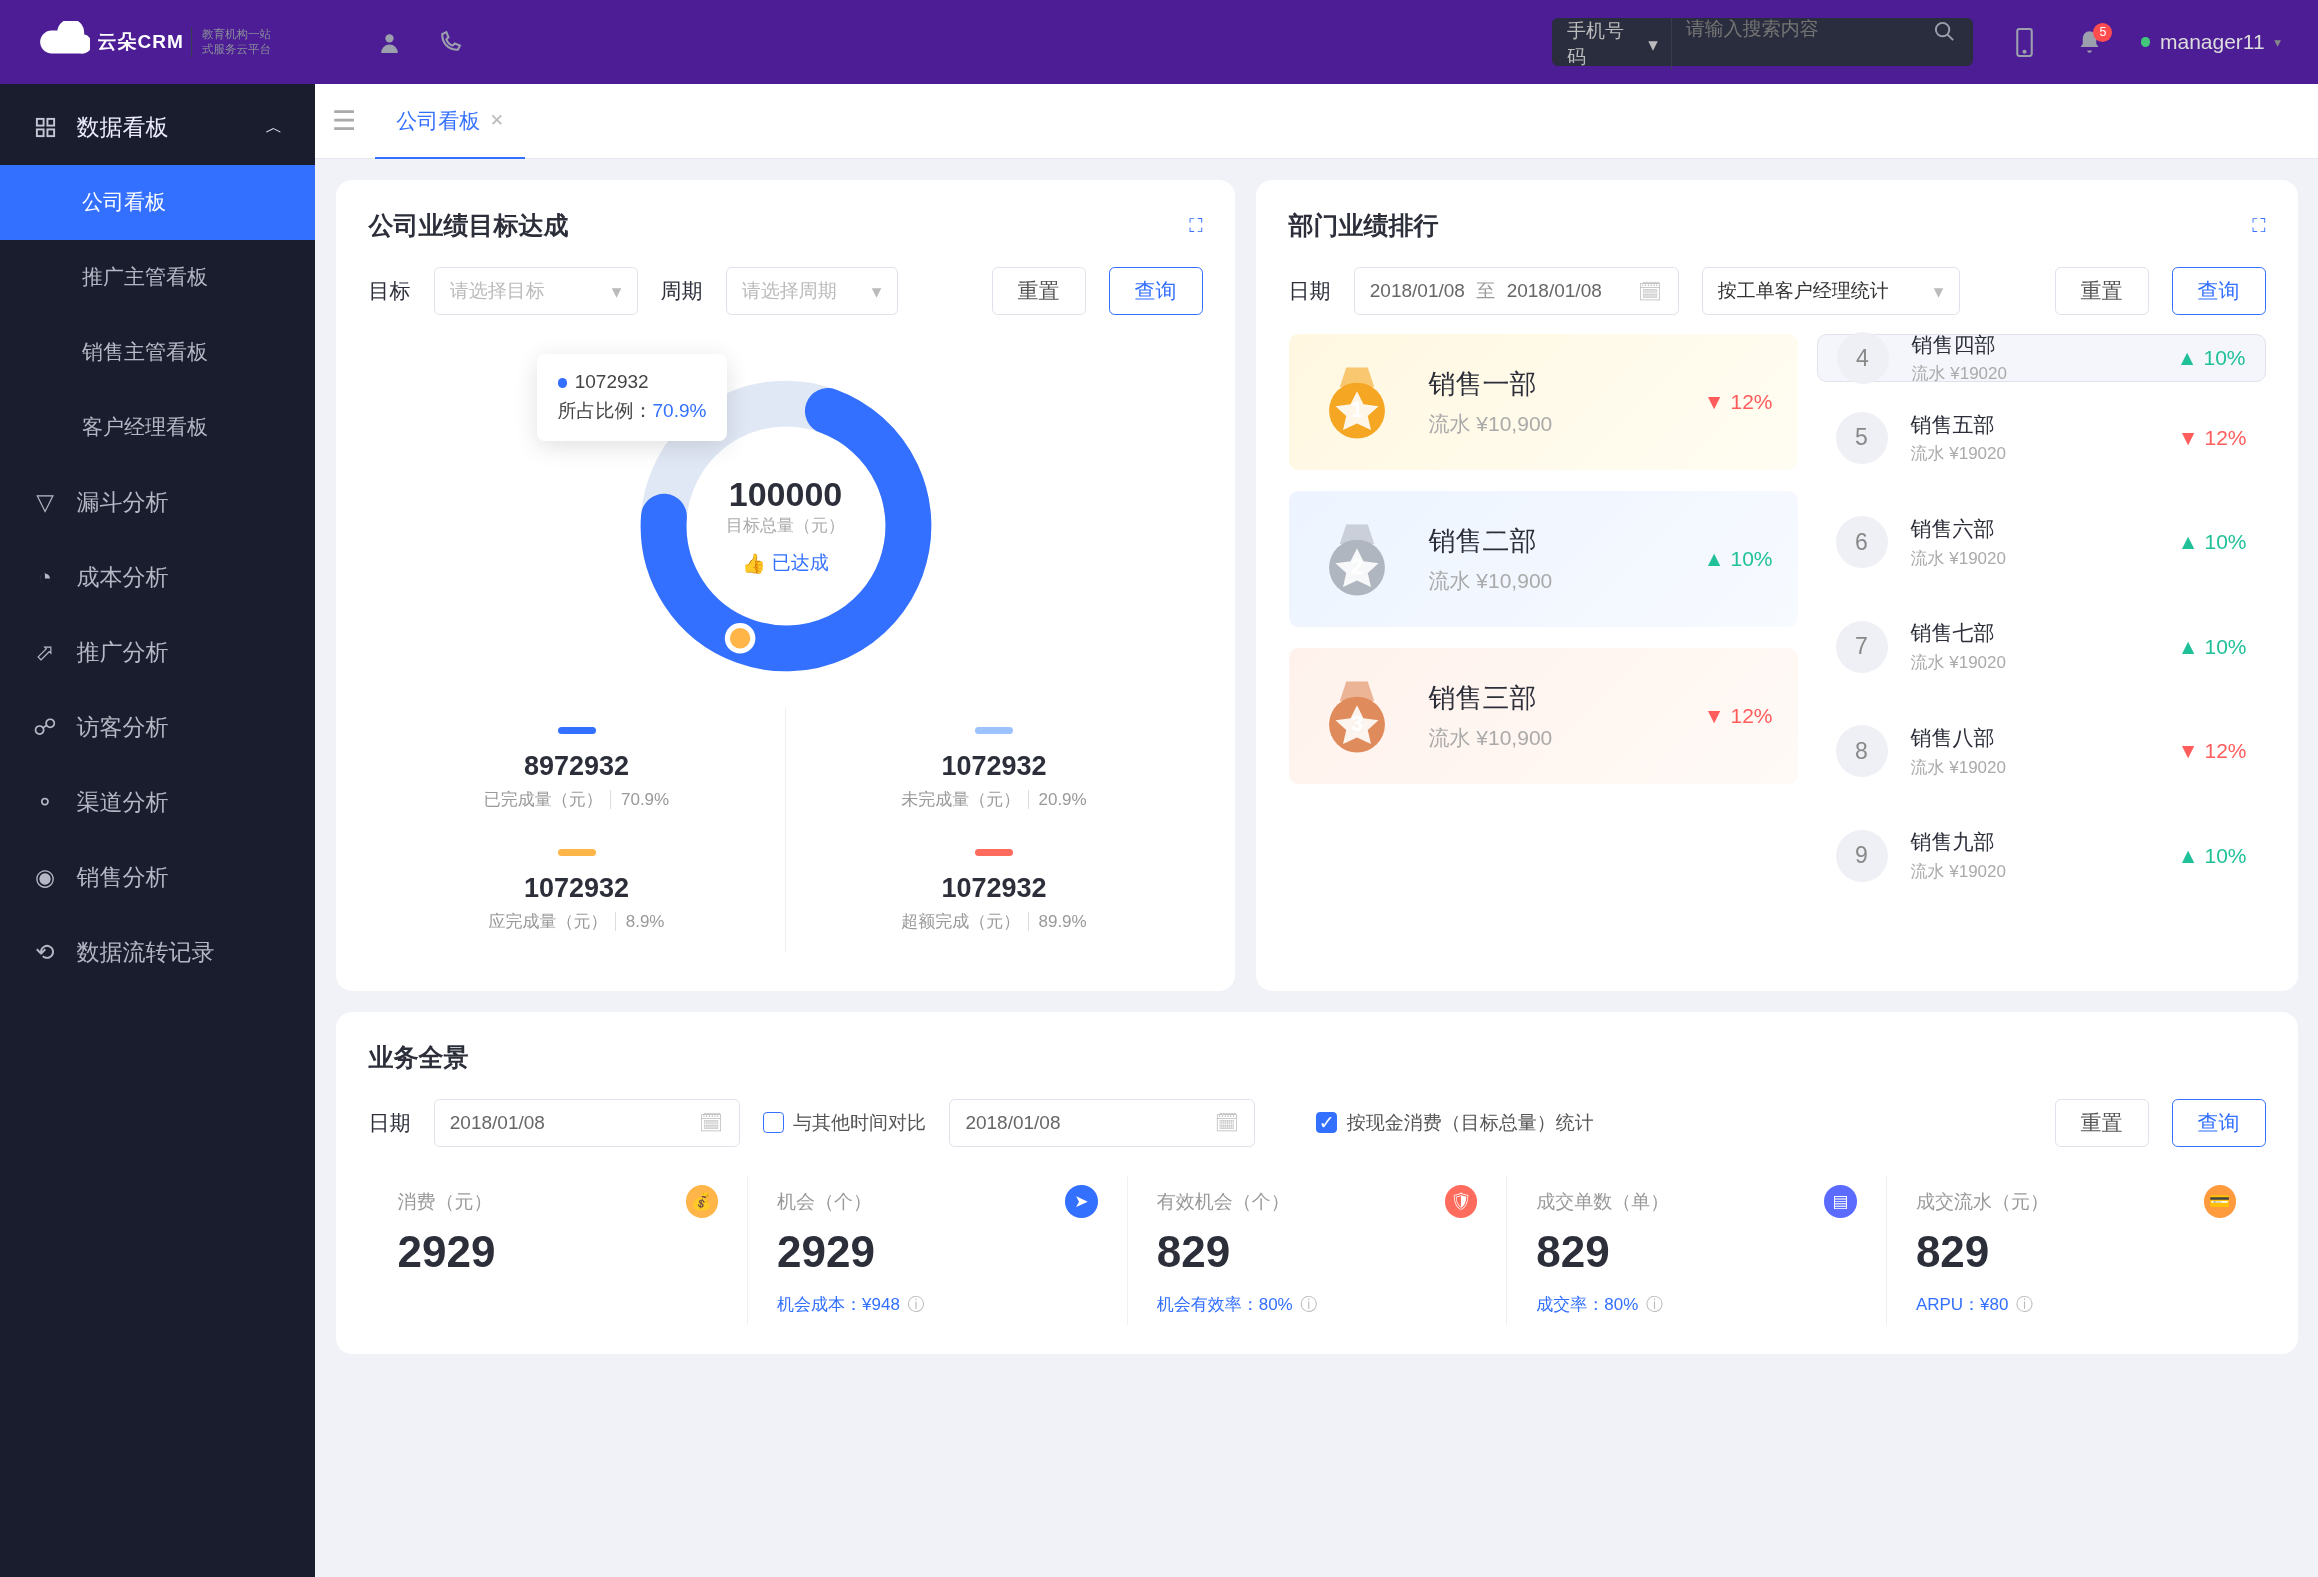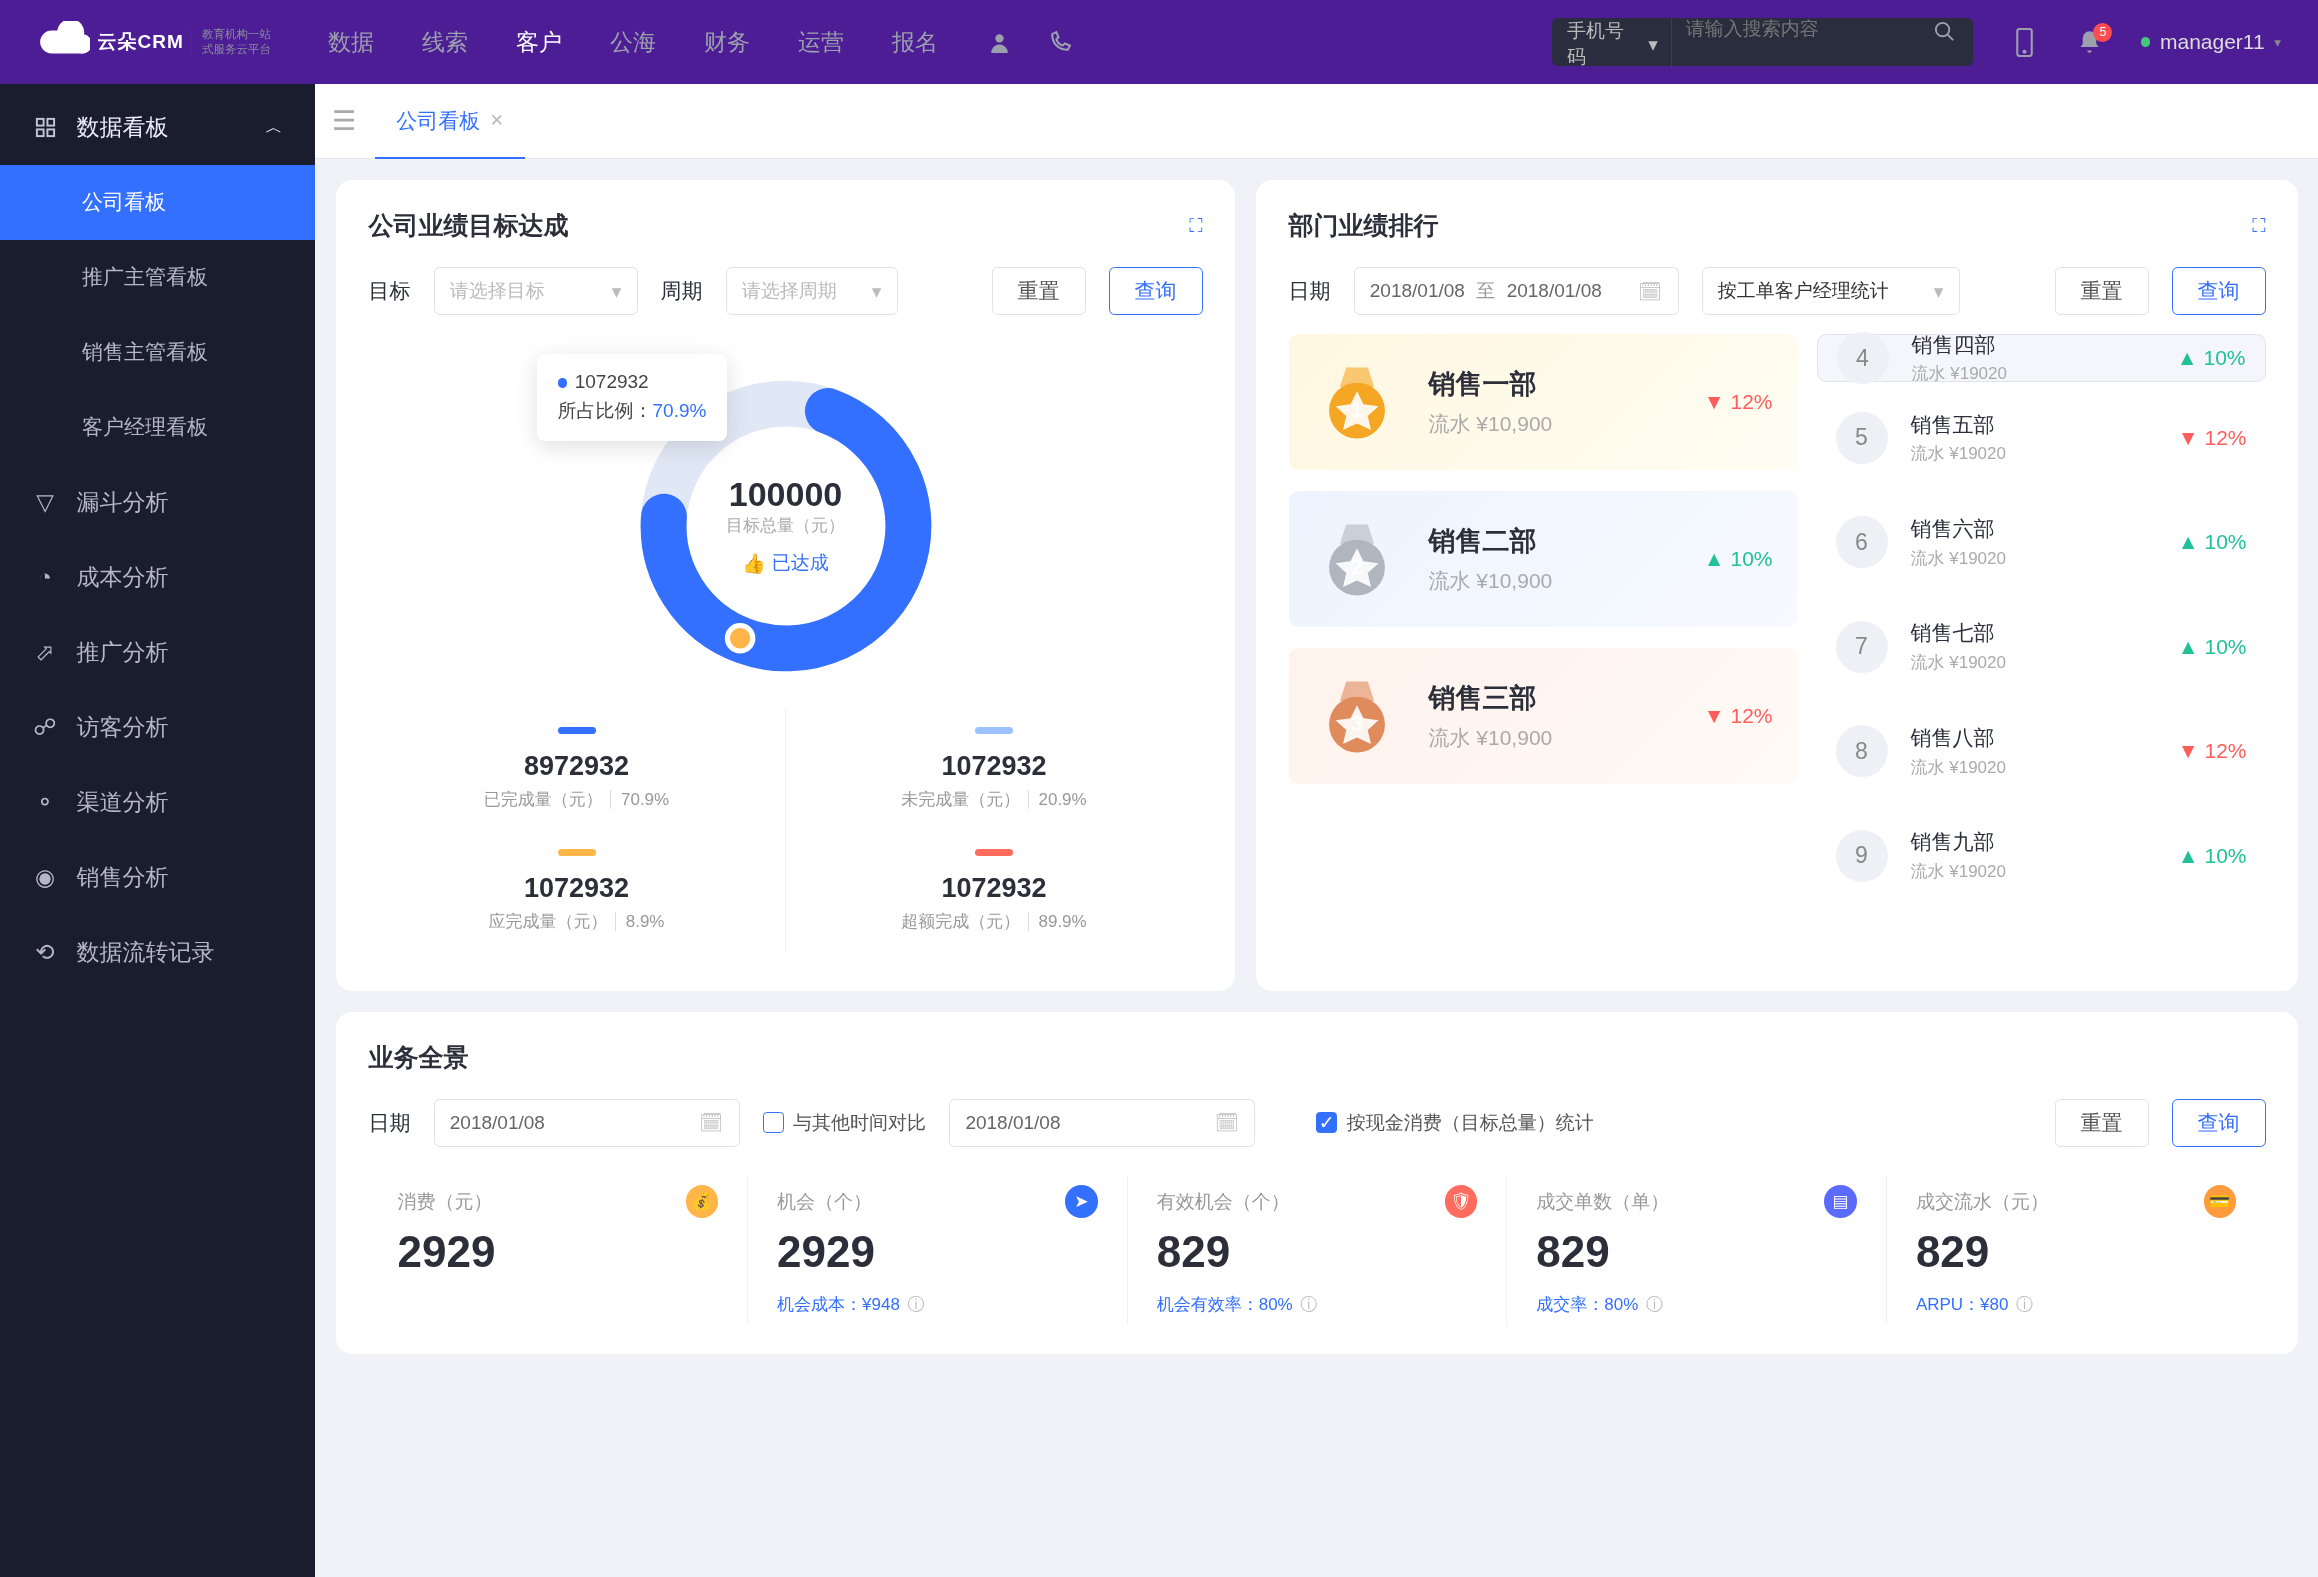--- a/index.html
+++ b/index.html
@@ -72,21 +72,21 @@
 .stats .stat:nth-child(odd){border-right:1px solid #eef0f5}
 .rank-body{display:flex;gap:19px}
 .top3{flex:1;display:flex;flex-direction:column;gap:21px}
 .rk{border-radius:9.6px;padding:25px;display:flex;align-items:center;gap:29px}
 .rk1{background:linear-gradient(135deg,#fff7e0,#fffdf3)}
 .rk2{background:linear-gradient(135deg,#edf4ff,#f7faff)}
 .rk3{background:linear-gradient(135deg,#fff2ec,#fffaf6)}
 .medal{width:86px;height:86px;display:flex;align-items:center;justify-content:center;position:relative}
 .medal svg{width:100%;height:100%}
 .rk-info{flex:1}
-.rk-name{font-size:27px;font-weight:700;color:#2c2f3a}
+.rk-name{font-size:27px;font-weight:400;color:#2c2f3a}
 .rk-sub{font-size:21px;color:#aaa;margin-top:7.6px}
 .delta{display:flex;align-items:center;gap:3.8px;font-size:21px}
 .delta.down{color:#ff5c5c}.delta.up{color:#20c199}
 .rank-list{width:449px;display:flex;flex-direction:column;gap:7.6px}
 .rl{display:flex;align-items:center;gap:23px;padding:21px 19px;border-radius:9.6px}
 .rl.sel{background:#f4f6fb}
 .rl-num{width:52px;height:52px;border-radius:50%;background:#eef0f5;display:flex;align-items:center;justify-content:center;font-size:23px;color:#888}
 .rl-name{font-size:21px;font-weight:500;color:#2c2f3a}
 .rl-sub{font-size:17px;color:#aaa;margin-top:3.8px}
 .kpis{display:flex;margin-top:29px}
@@ -111,29 +111,20 @@
     <div class="logo">
       <svg width="52" height="42" viewBox="0 0 54 44">
           <path d="M20 10a14 14 0 0 1 28 4 10 10 0 0 1-4 20H14A12 12 0 0 1 14 10z" fill="#fff"></path>
         </svg>
       <span class="logo-text">云朵CRM</span>
       <div class="logo-sub">
           <div>教育机构一站</div>
           <div>式服务云平台</div>
         </div>
     </div>
-    <div class="topnav" id="topnav">
-        <span>数据</span>
-        <span>线索</span>
-        <span class="on">客户</span>
-        <span>公海</span>
-        <span>财务</span>
-        <span>运营</span>
-        <span>报名</span>
-      </div>
     <div class="top-icons">
       <span class="ico">
           <svg width="25" height="25" viewBox="0 0 24 24" fill="#9ca0ad">
             <circle cx="12" cy="8" r="4"></circle>
             <path d="M4 22a8 8 0 0 1 16 0z"></path>
           </svg>
         </span>
       <span class="ico">
           <svg width="25" height="25" viewBox="0 0 24 24" fill="none" stroke="#9ca0ad" stroke-width="2">
             <path d="M5 4c0 9 6 15 15 15l2-4-5-2-2 2c-3-1-5-3-6-6l2-2-2-5z"></path>

